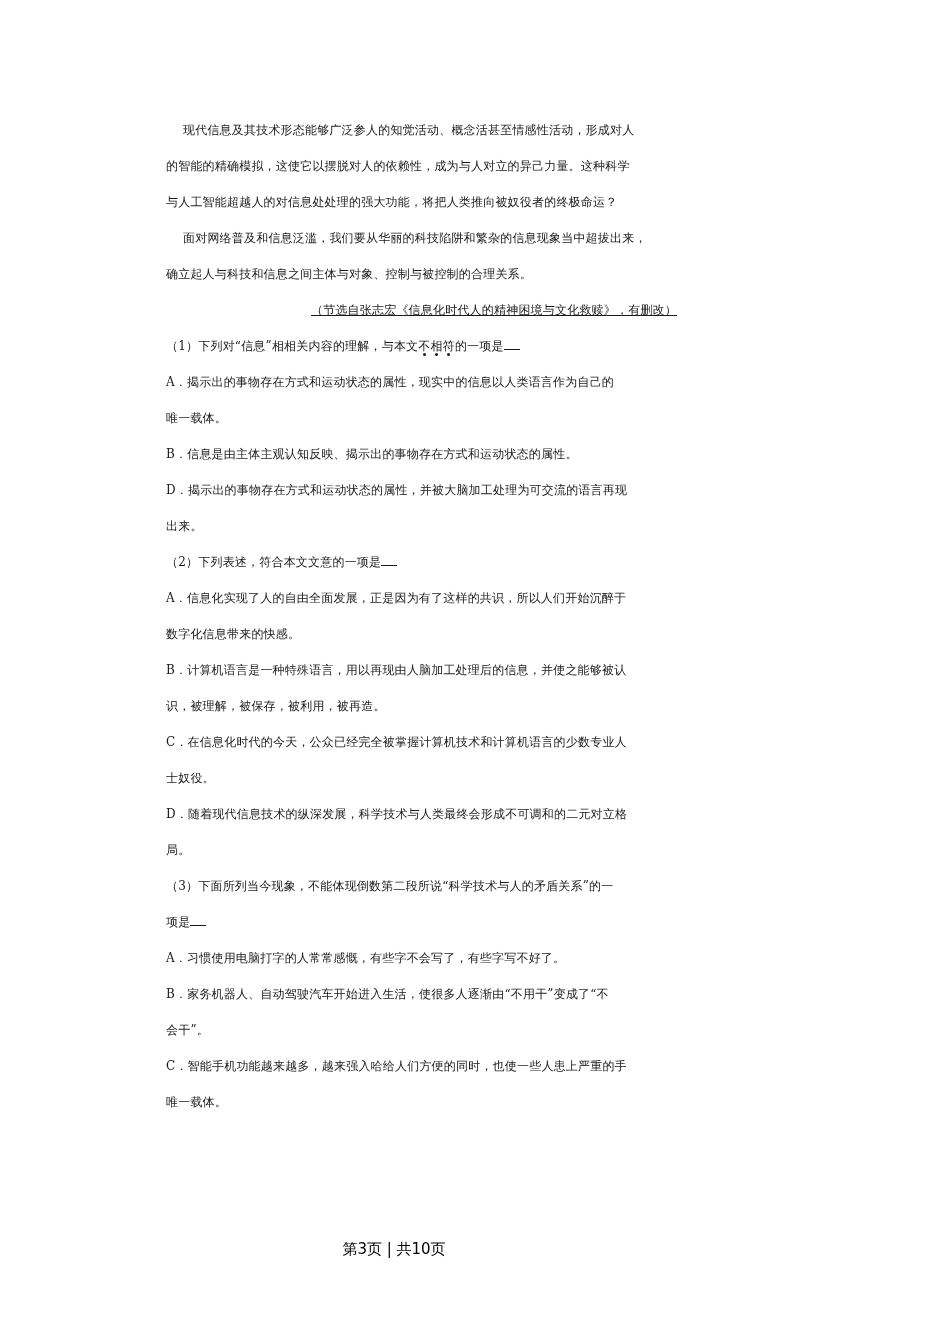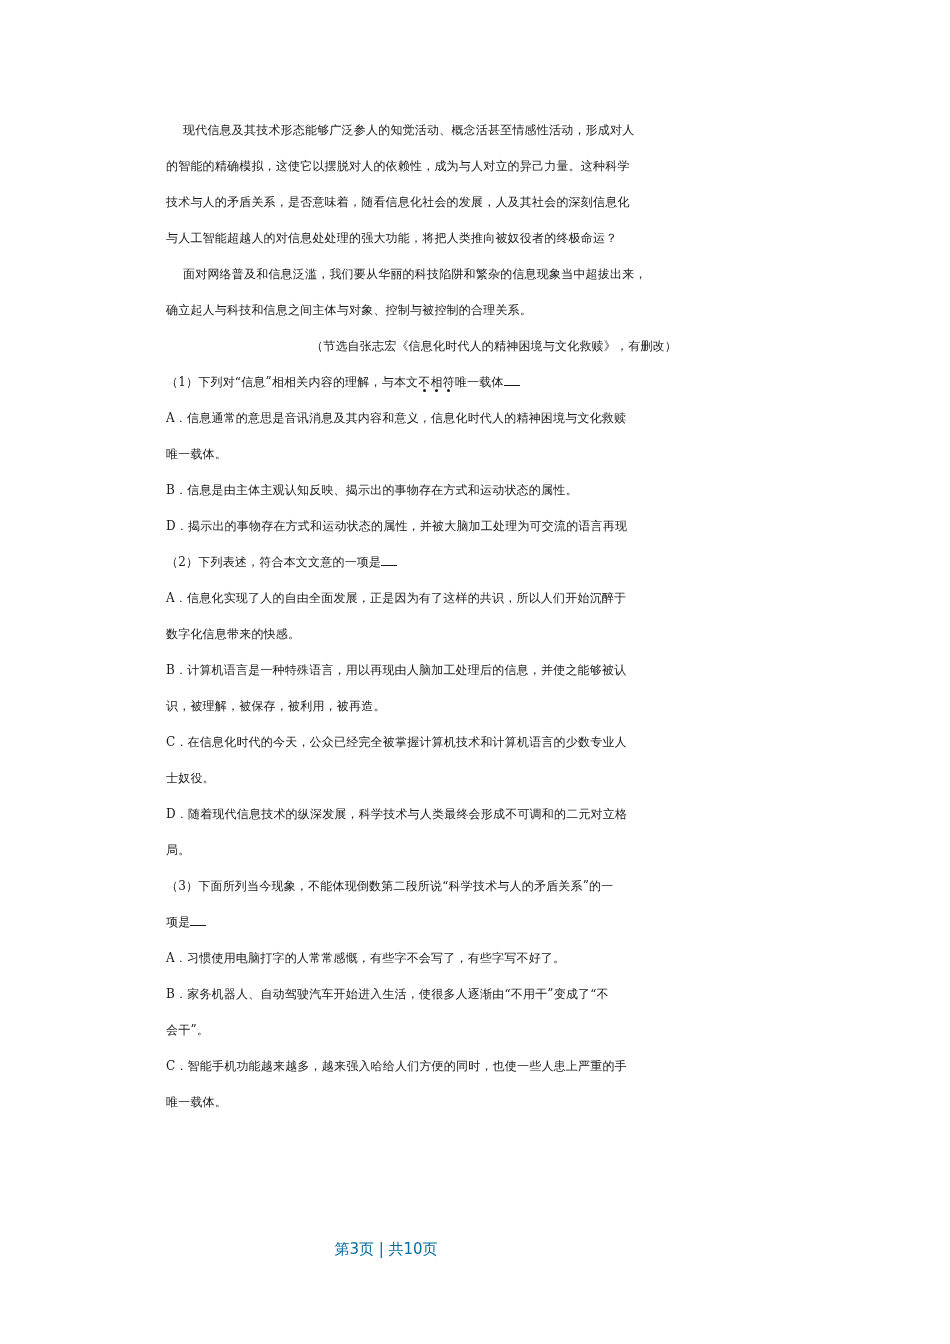--- a/index.html
+++ b/index.html
@@ -1,51 +1,51 @@
 <!DOCTYPE html>
 <html><head>
   <meta charset="utf-8">
   <style>
     html, body { margin: 0; padding: 0; background: #ffffff; }
     body { width: 950px; height: 1344px; position: relative; overflow: hidden;
       font-family: "DejaVu Serif", "Liberation Serif", serif; color: #1a1a1a; }
     .page { position: absolute; left: 166px; top: 112px; width: 644px; }
     .line { font-size: 12px; line-height: 36px; height: 36px; white-space: nowrap; letter-spacing: 0.2px; }
     .indent { padding-left: 17px; }
-    .source { padding-left: 145px; }
+    .source { padding-left: 145px; text-decoration: underline; }
     .q { padding-left: 0; }
     .em { position: relative; }
     .em::after { content: ""; position: absolute; left: 50%; bottom: -3px; width: 3px; height: 3px;
       margin-left: -1.5px; background: #1a1a1a; border-radius: 50%; }
     .blank { display: inline-block; width: 16px; border-bottom: 1px solid #1a1a1a; height: 14px; vertical-align: baseline; }
-    .footer { position: absolute; top: 1240px; left: 0; width: 772px; text-align: center;
-      font-family: "DejaVu Sans", "Liberation Sans", sans-serif; font-size: 15px; color: #0369a1; }
+    .footer { position: absolute; top: 1240px; left: 8px; width: 772px; text-align: center;
+      font-family: "DejaVu Sans", "Liberation Sans", sans-serif; font-size: 15px; color: #000000; }
   </style>
 </head>
 <body>
 
 <div class="page">
   <div>
     <div class="line indent">现代信息及其技术形态能够广泛参人的知觉活动、概念活甚至情感性活动，形成对人</div>
     <div class="line">的智能的精确模拟，这使它以摆脱对人的依赖性，成为与人对立的异己力量。这种科学</div>
-    <div class="line">技术与人的矛盾关系，是否意味着，随看信息化社会的发展，人及其社会的深刻信息化</div>
     <div class="line">与人工智能超越人的对信息处处理的强大功能，将把人类推向被奴役者的终极命运？</div>
   </div>
   <div>
     <div class="line indent">面对网络普及和信息泛滥，我们要从华丽的科技陷阱和繁杂的信息现象当中超拔出来，</div>
     <div class="line">确立起人与科技和信息之间主体与对象、控制与被控制的合理关系。</div>
   </div>
   <div class="line source">（节选自张志宏《信息化时代人的精神困境与文化救赎》，有删改）</div>
 
   <div>
-    <div class="line q"><span>（1）下列对“信息”相相关内容的理解，与本文</span><span class="em">不</span><span class="em">相</span><span class="em">符</span><span>唯一载体</span><span class="blank"></span></div>
-    <div class="line">A．信息通常的意思是音讯消息及其内容和意义，信息化时代人的精神困境与文化救赎</div>
+    <div class="line q"><span>（1）下列对“信息”相相关内容的理解，与本文</span><span class="em">不</span><span class="em">相</span><span class="em">符</span><span>的一项是</span><span class="blank"></span></div>
+    <div class="line">A．揭示出的事物存在方式和运动状态的属性，现实中的信息以人类语言作为自己的</div>
     <div class="line">唯一载体。</div>
     <div class="line">B．信息是由主体主观认知反映、揭示出的事物存在方式和运动状态的属性。</div>
     <div class="line">D．揭示出的事物存在方式和运动状态的属性，并被大脑加工处理为可交流的语言再现</div>
+    <div class="line">出来。</div>
   </div>
 
   <div>
     <div class="line q"><span>（2）下列表述，符合本文文意的一项是</span><span class="blank"></span></div>
     <div class="line">A．信息化实现了人的自由全面发展，正是因为有了这样的共识，所以人们开始沉醉于</div>
     <div class="line">数字化信息带来的快感。</div>
     <div class="line">B．计算机语言是一种特殊语言，用以再现由人脑加工处理后的信息，并使之能够被认</div>
     <div class="line">识，被理解，被保存，被利用，被再造。</div>
     <div class="line">C．在信息化时代的今天，公众已经完全被掌握计算机技术和计算机语言的少数专业人</div>
     <div class="line">士奴役。</div>

